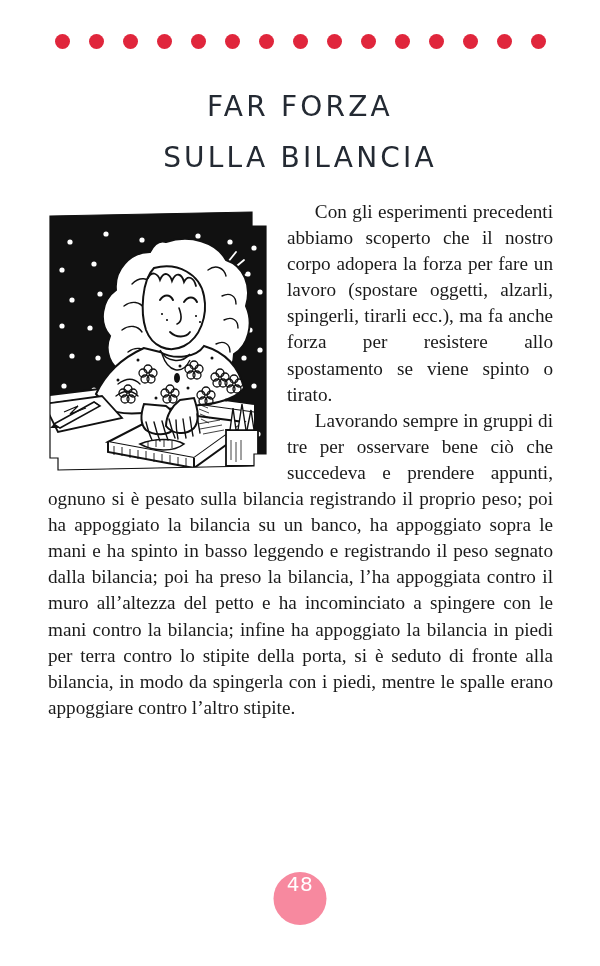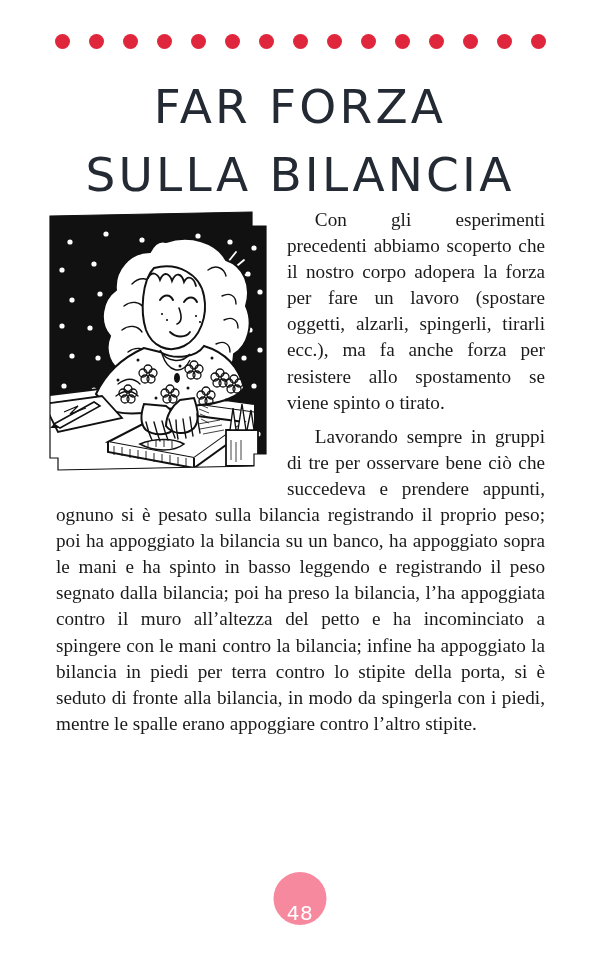--- a/index.html
+++ b/index.html
@@ -41,44 +41,44 @@
   .title-block {
     position: absolute;
     left: 0;
     right: 0;
     top: 86px;
     text-align: center;
     color: #242a33;
   }
   .title-line {
     font-family: "DejaVu Sans", "Liberation Sans", sans-serif;
-    font-size: 47px;
+    font-size: 28px;
     line-height: 42px;
     letter-spacing: 3.2px;
     font-weight: 400;
     white-space: nowrap;
   }
   .title-line.second {
-    margin-top: 26px;
+    margin-top: 9px;
   }
 
   
   .article {
     position: absolute;
     left: 48px;
     top: 199px;
     width: 505px;
     font-size: 19.2px;
     line-height: 26.1px;
     text-align: justify;
     text-justify: inter-word;
     hyphens: manual;
   }
   .article p {
-    margin: 8px;
+    margin: 0;
     text-indent: 1.45em;
   }
 
   
   .illustration {
     float: left;
     width: 225px;
     height: 268px;
     margin: 9px 14px 4px 0px;
     position: relative;
@@ -94,21 +94,21 @@
     position: absolute;
     left: 50%;
     transform: translateX(-50%);
     top: 872px;
     width: 53px;
     height: 53px;
     border-radius: 50%;
     background: #f7899f;
     color: #ffffff;
     display: flex;
-    align-items: flex-end;
+    align-items: flex-start;
     justify-content: center;
     font-family: "DejaVu Sans", "Liberation Sans", sans-serif;
     font-size: 20px;
     letter-spacing: 0.5px;
   }
 </style>
 </head>
 <body>
 
 <div class="dot-rule" id="dot-rule">

